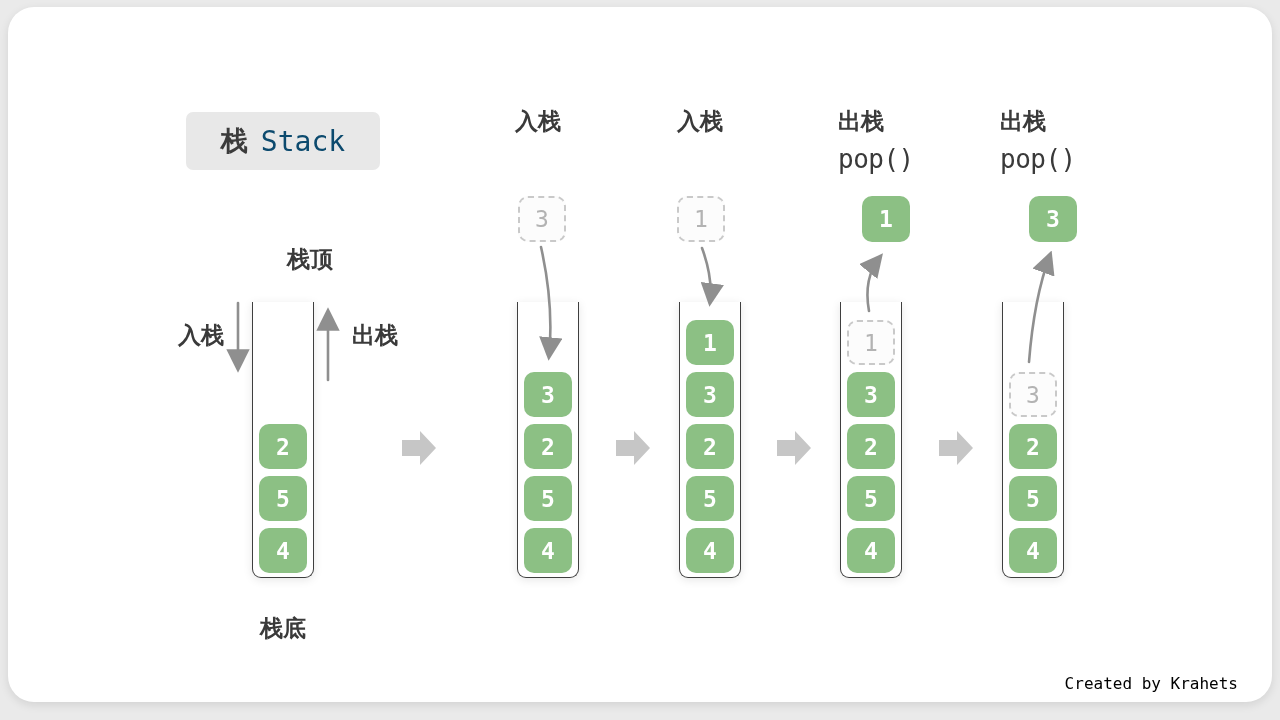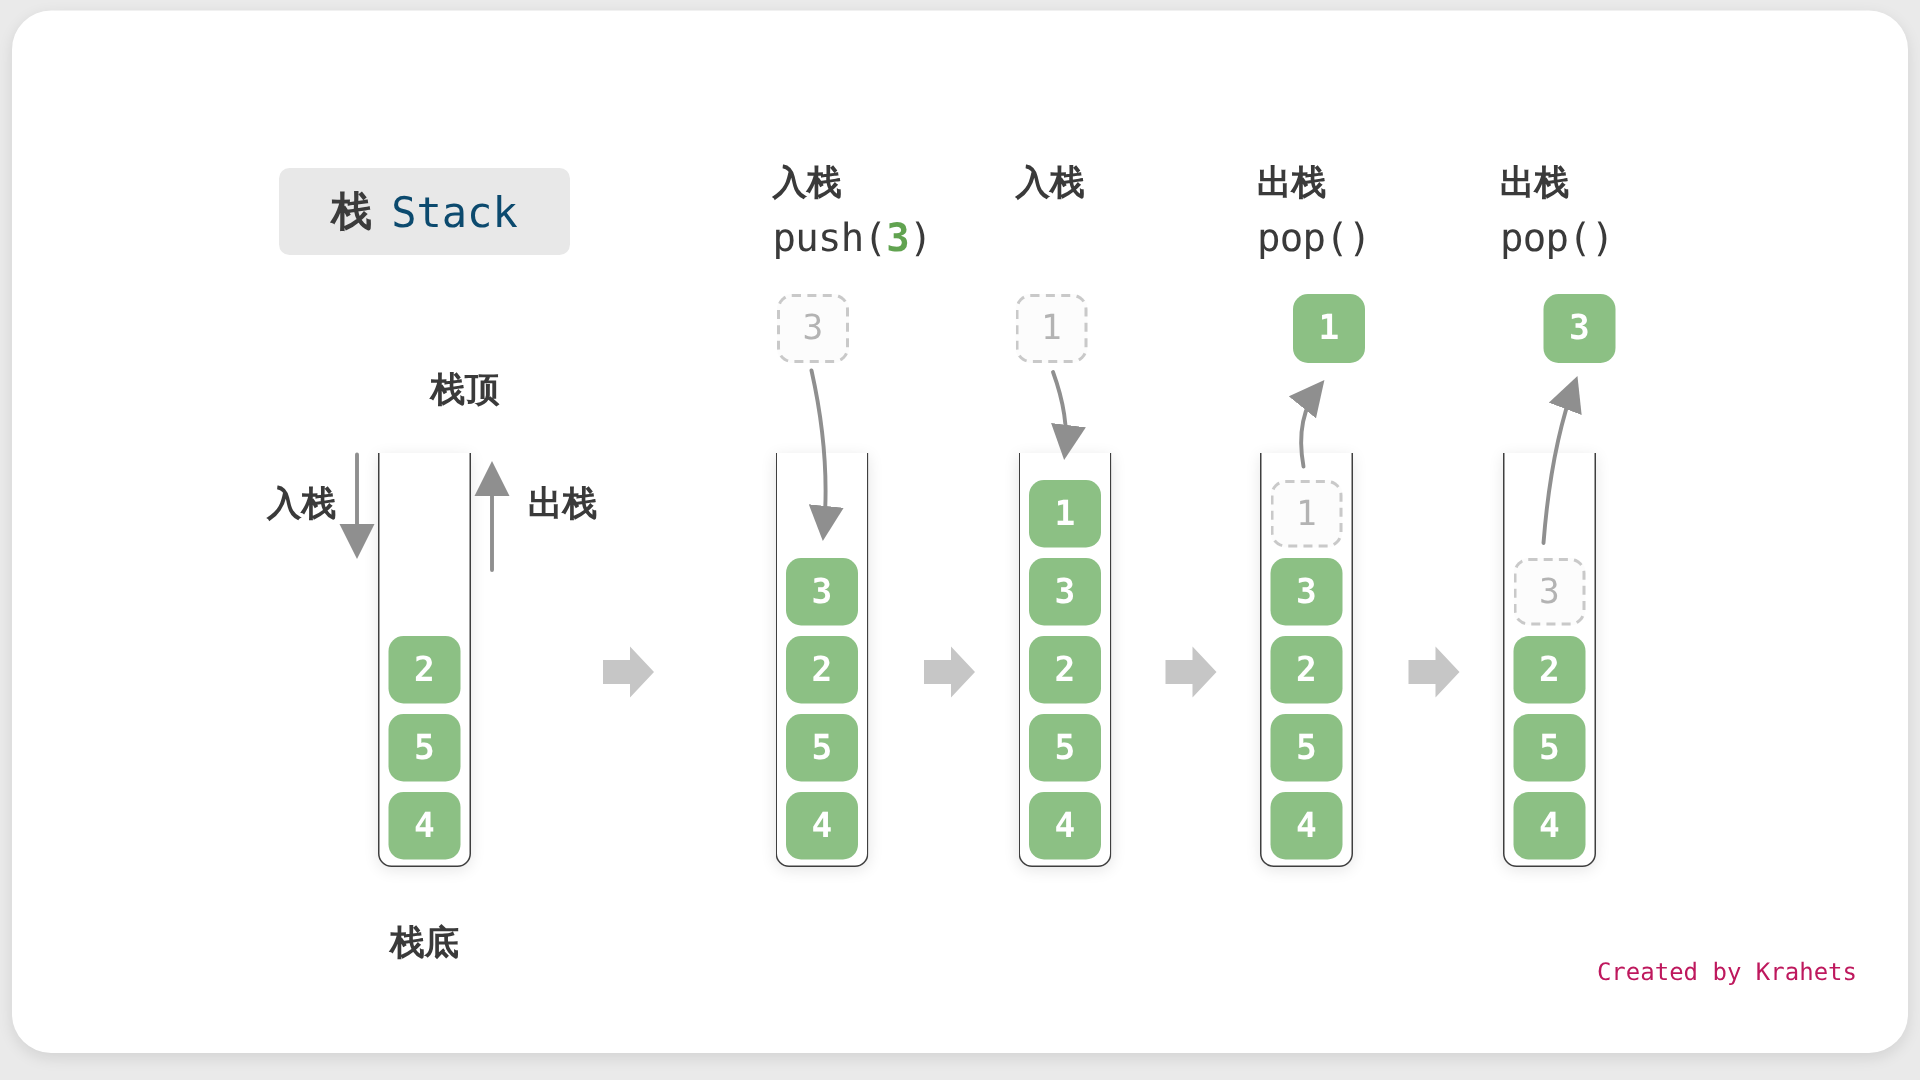--- a/index.html
+++ b/index.html
@@ -36,22 +36,22 @@
   .float-box{position:absolute;top:196px;width:48px;height:46px;border-radius:10px;box-sizing:border-box;
         display:flex;align-items:center;justify-content:center;
         font:700 23px "DejaVu Sans Mono",monospace;z-index:6;}
   .float-box.dashed{background:#FCFCFC;border:2px dashed var(--dashed-border);
         color:var(--dashed-text);font-weight:500;}
   .float-box.solid{background:var(--green);color:#ffffff;}
   .overlay{position:absolute;left:0;top:0;z-index:5;pointer-events:none;}
   .flow-arrow{stroke:var(--arrow-gray);stroke-width:2.6;fill:none;stroke-linecap:round;}
   .arrowhead{fill:var(--arrow-gray);}
   .block-arrow{fill:var(--block-arrow-gray);}
-  .watermark{position:absolute;right:42px;top:638px;font:500 16px "DejaVu Sans Mono",monospace;
-        color:#be185d;z-index:6;}
+  .watermark{position:absolute;right:42px;top:674px;font:500 16px "DejaVu Sans Mono",monospace;
+        color:#000000;z-index:6;}
 </style>
 </head>
 <body>
 
 <div class="page">
   <div class="card"></div>
 
   <svg class="overlay" width="1280" height="720" viewBox="0 0 1280 720">
     <defs>
       <marker id="ah" viewBox="0 0 10 10" refX="8" refY="5" markerWidth="9" markerHeight="9" orient="auto">
@@ -84,21 +84,20 @@
   <div class="cn-label" style="left:352px;top:320px;width:100px;text-align:left;">出栈</div>
 
   <div class="stack-frame" style="left:252px;">
     <div class="cell solid">2</div>
     <div class="cell solid">5</div>
     <div class="cell solid">4</div>
   </div>
 
   <div class="op-label" style="left:515px;">
     <div class="op-zh">入栈</div>
-    <div class="op-code"><span>push(</span><span class="arg">3</span><span>)</span></div>
   </div>
   <div class="float-box dashed" style="left:518px;">3</div>
   <div class="stack-frame" style="left:517px;">
     <div class="cell solid">3</div>
     <div class="cell solid">2</div>
     <div class="cell solid">5</div>
     <div class="cell solid">4</div>
   </div>
 
   <div class="op-label" style="left:677px;">

